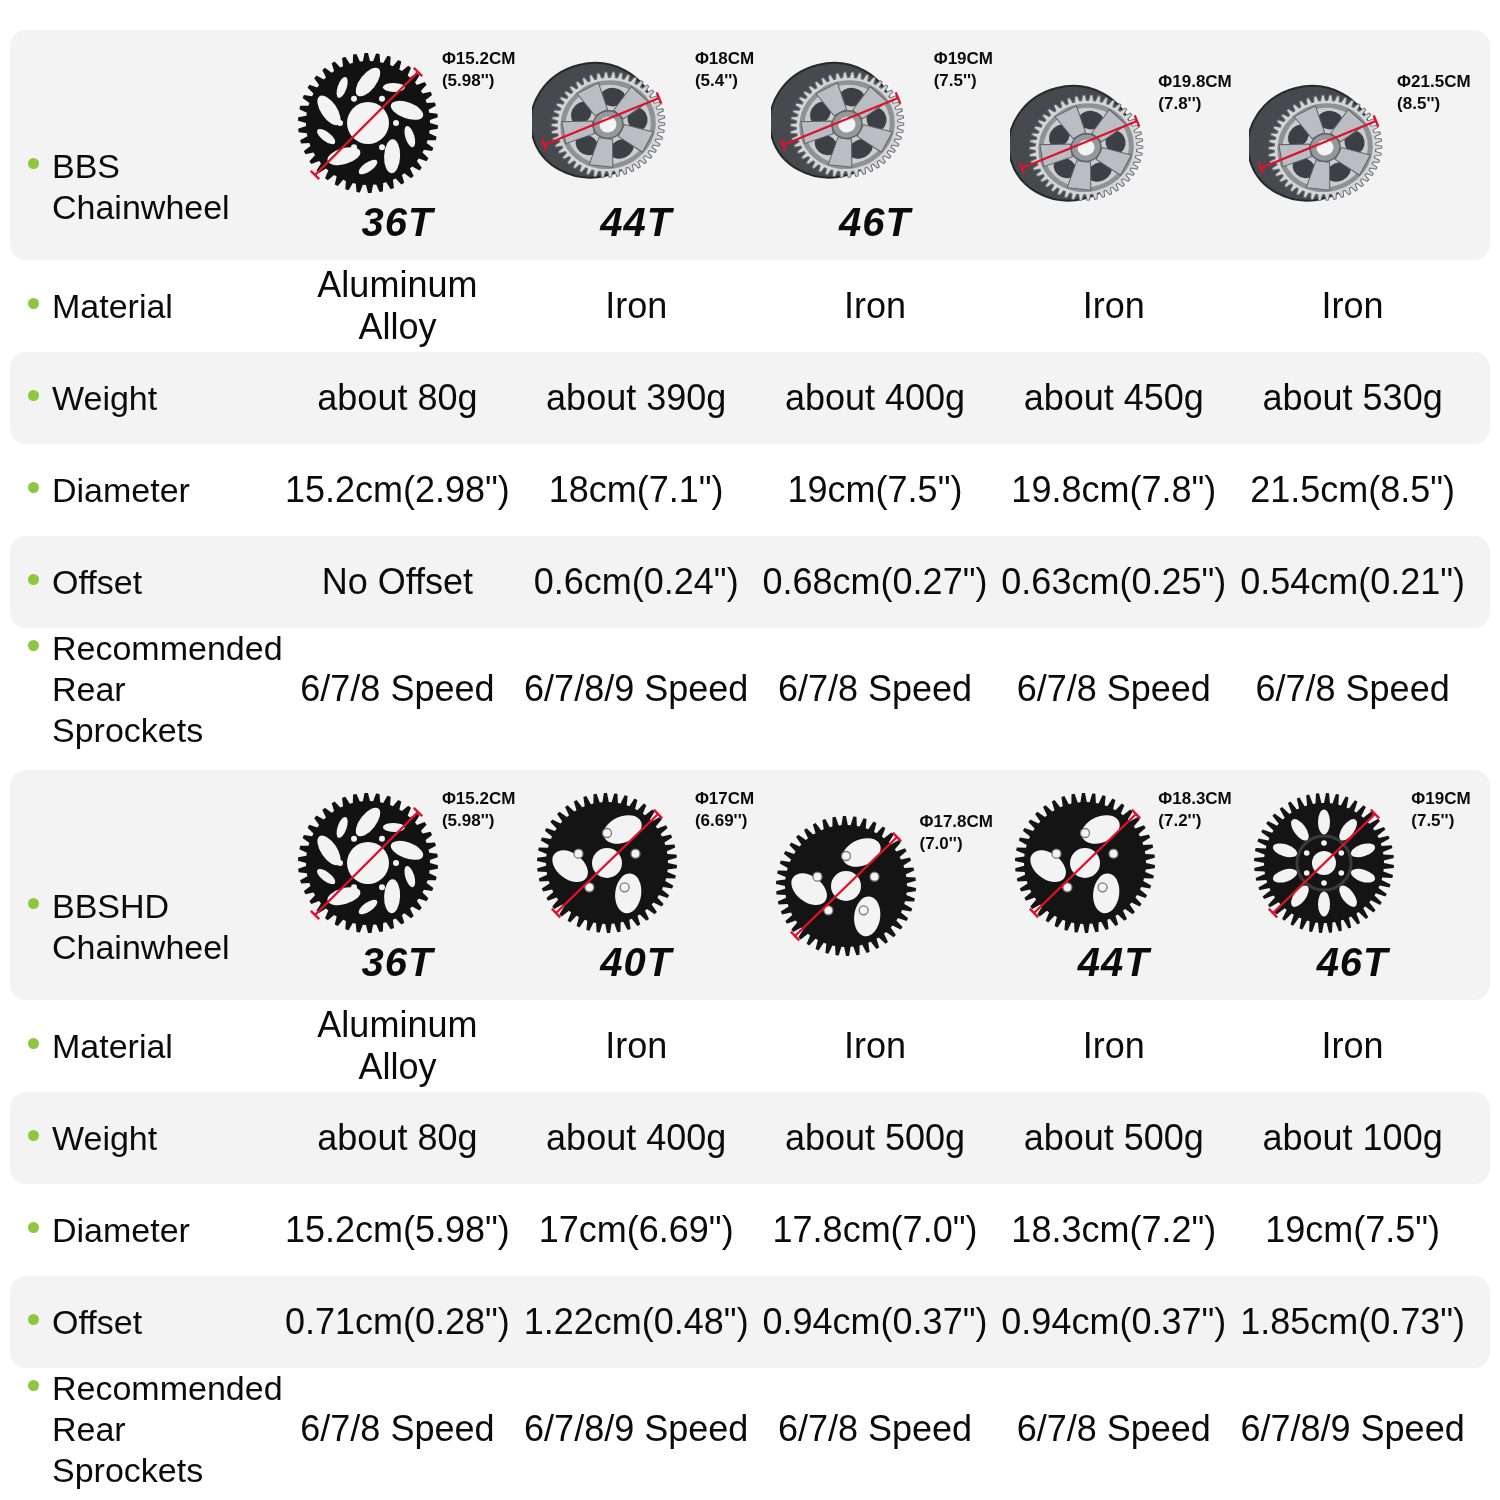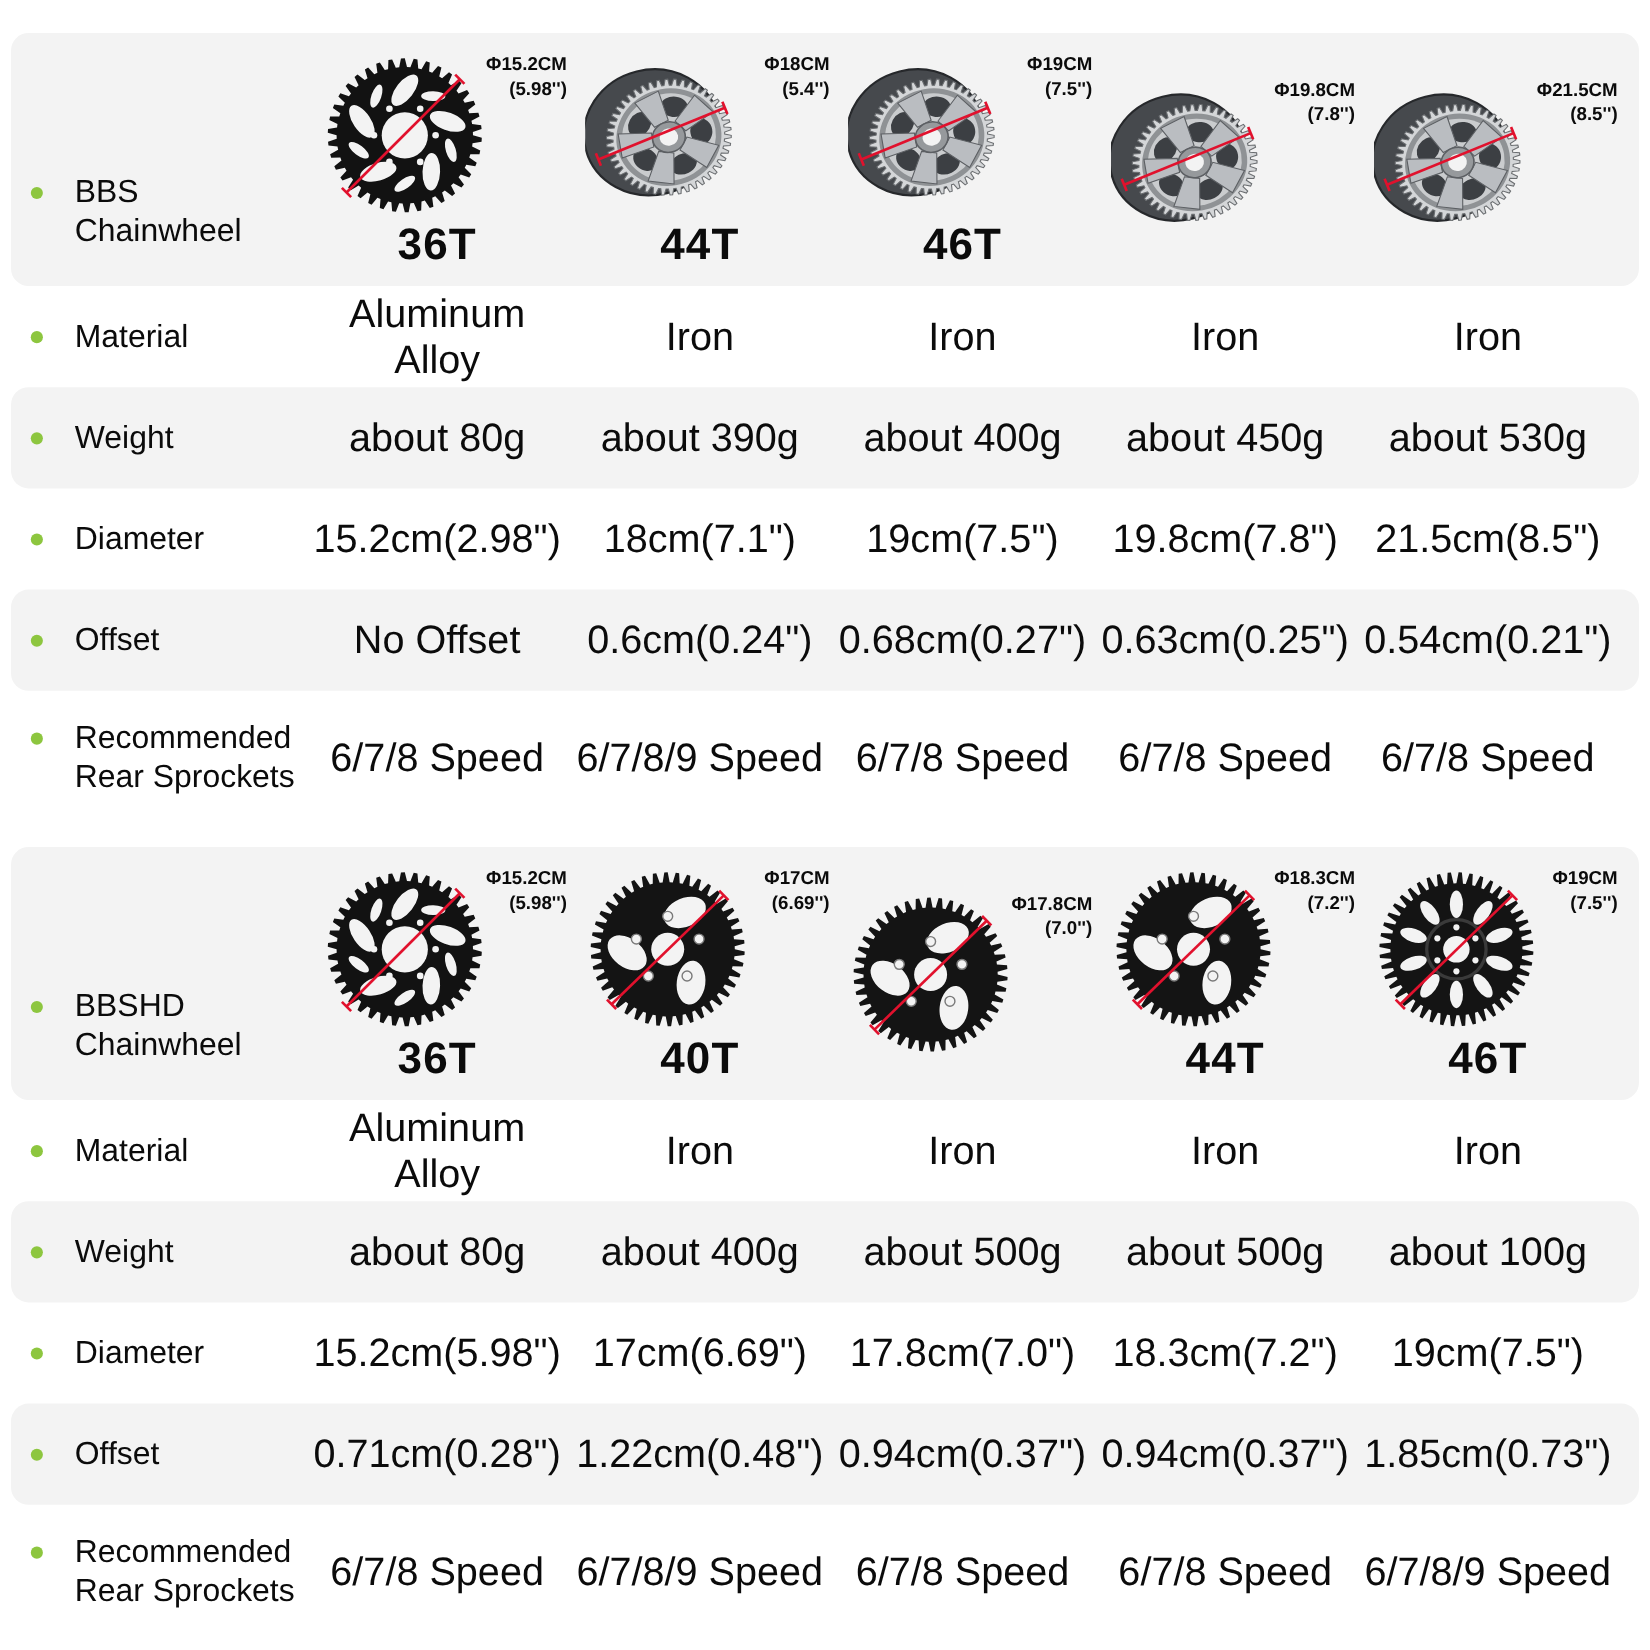--- a/index.html
+++ b/index.html
@@ -25,22 +25,22 @@
     border-radius:16px;
   }
   .band{background:var(--band);}
   .row-std{height:92px;}
   .row-rec{height:122px;}
   .row-wheels{height:230px;}
 
   .rowlabel{
     display:flex;
     align-items:flex-start;
-    gap:29px;
-    font-size:29px;
+    gap:13px;
+    font-size:34px;
     line-height:1.2;
   }
   .bullet{
     width:11px;height:11px;border-radius:50%;
     background:var(--bullet);
     flex:none;
     margin-top:12px;
   }
   .row-wheels .rowlabel{
     align-self:end;
@@ -56,27 +56,28 @@
     width:224px;height:152px;
     margin:0 auto;
   }
   .wheel-wrap svg{position:absolute;left:8px;top:2px;}
   .dim-label{
     position:absolute;
     right:-6px;top:2px;
     font-size:17px;
     font-weight:700;
     line-height:1.3;
-    text-align:right;
+    text-align:left;
   }
   .tooth-label{
     font-size:40px;
     font-weight:700;
     margin-top:2px;
     letter-spacing:1px;
+    font-style:italic;
   }
 </style>
 </head>
 <body>
 
 <div class="page">
 
   <section class="spec">
 
     <div class="row band row-wheels">

